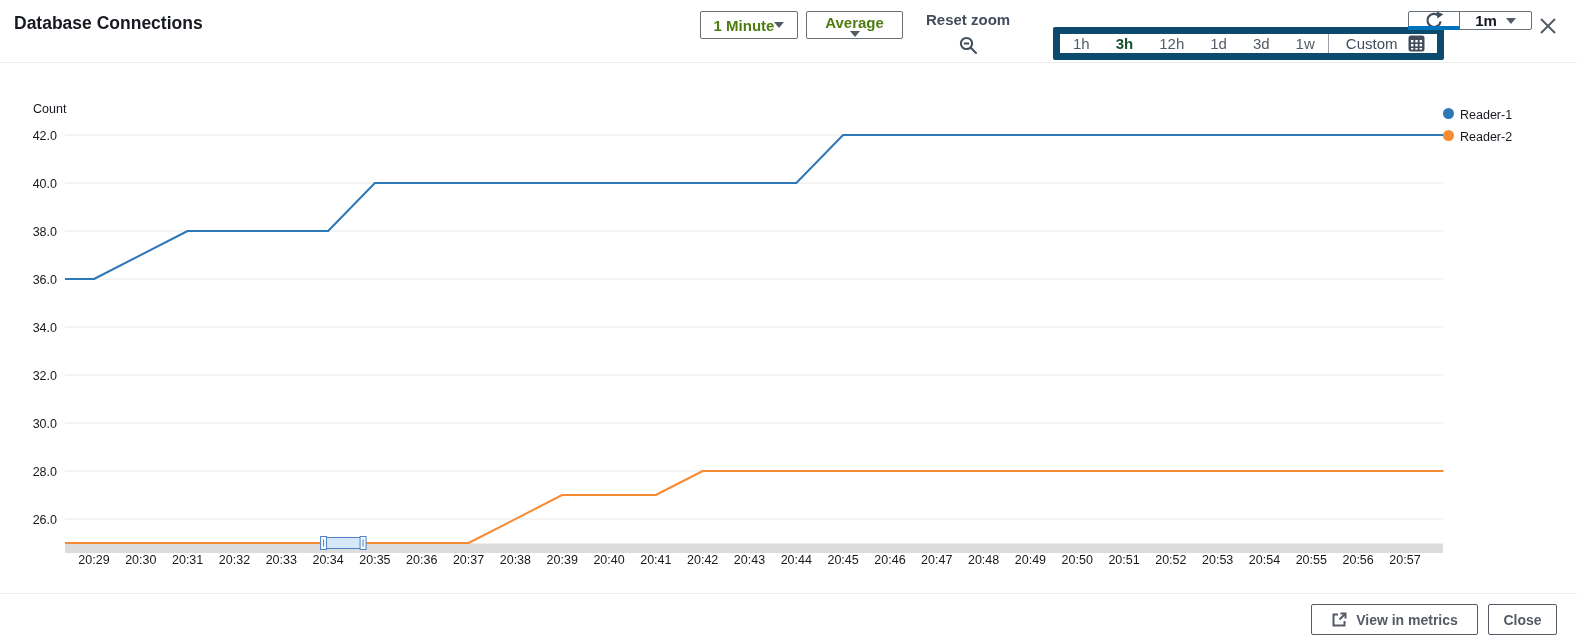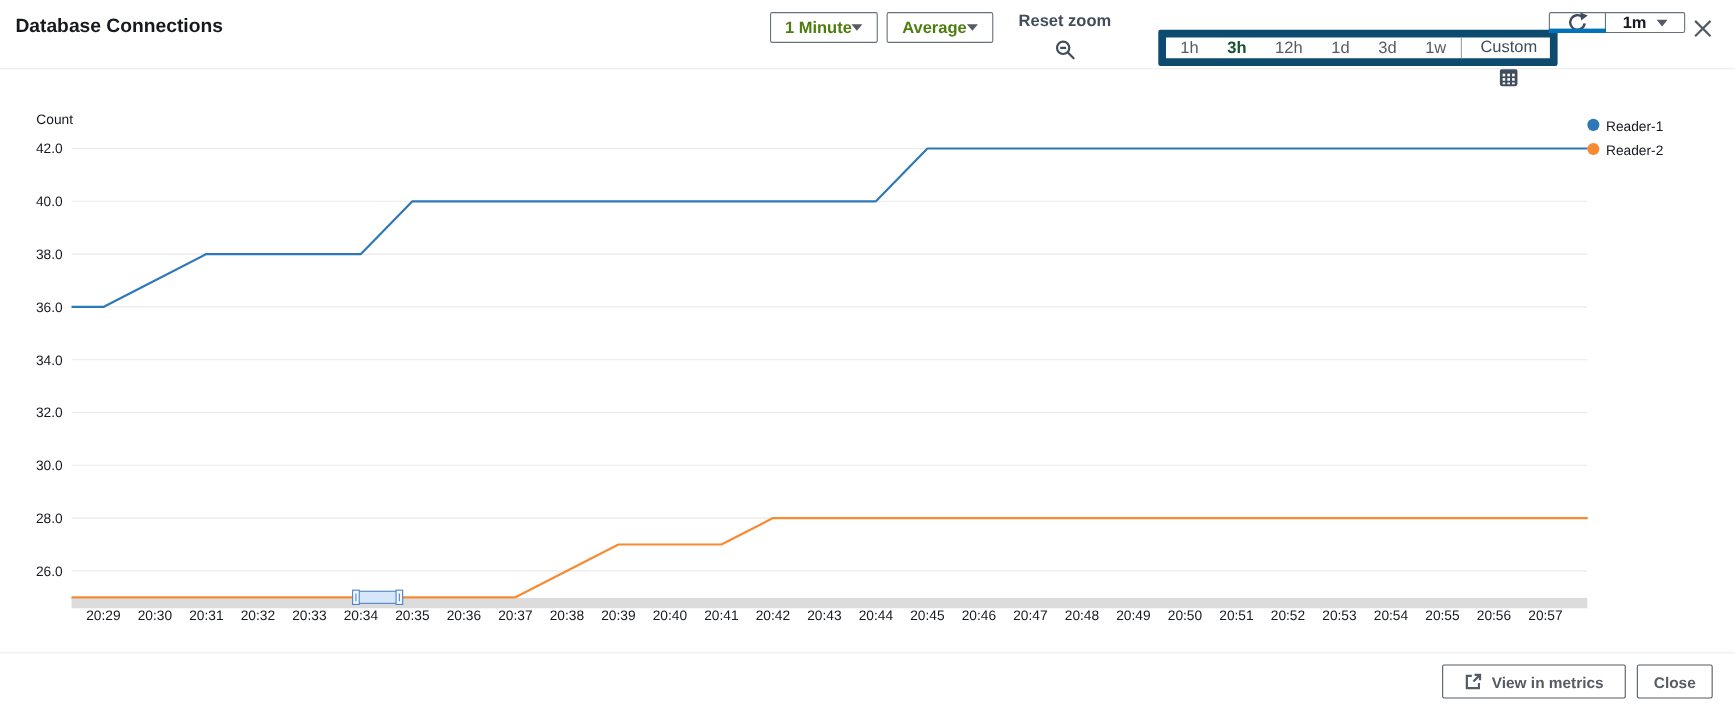--- a/index.html
+++ b/index.html
@@ -13,41 +13,41 @@
 
   
   #page-title{position:absolute;left:14px;top:13px;margin:0;font-size:17.5px;font-weight:700;color:#16191f;}
 
   .select-btn{
     position:absolute;top:11px;height:28px;box-sizing:border-box;background:#fff;
     border:1px solid #687078;border-radius:2px;display:flex;align-items:center;
     justify-content:center;gap:0;font-size:15px;font-weight:700;color:#4d7c0f;cursor:pointer;
   }
   #period-select{left:700px;width:98px;}
-  #stat-select{left:806px;width:97px;}
+  #stat-select{left:806px;width:97px;flex-direction:column;}
   .caret{width:0;height:0;border-left:5px solid transparent;border-right:5px solid transparent;border-top:6px solid #545b64;}
 
   #reset-zoom{
     position:absolute;left:926px;top:11px;height:32px;display:flex;align-items:center;gap:8px;
     font-size:15px;font-weight:700;color:#414d5c;cursor:pointer;background:none;border:none;padding:0;
     font-family:"Liberation Sans",sans-serif;
     flex-direction:column;
   }
 
   #range-group{
     position:absolute;left:1053px;top:27px;height:33px;box-sizing:border-box;background:#fff;
     border:7px solid #0c4a6e;border-radius:2px;display:flex;align-items:stretch;text-align:right;
   }
   .range-item{
     display:flex;align-items:center;padding:0 13px;font-size:15px;color:#545b64;cursor:pointer;
   }
   .range-item.selected{color:#14532d;font-weight:700;}
   #custom-section{
     display:flex;align-items:center;gap:11px;padding:0 12px 0 17px;cursor:pointer;
-    border-left:1px solid #99a0a7;font-size:15px;color:#414d5c;flex-direction:column;
+    border-left:1px solid #99a0a7;font-size:15px;color:#414d5c;
   }
 
   #refresh-group{
     position:absolute;left:1408px;top:11px;height:19px;box-sizing:border-box;background:#fff;
     border:1px solid #687078;border-radius:2px;display:flex;align-items:stretch;
   }
   #refresh-btn{
     width:50px;display:flex;align-items:center;justify-content:center;position:relative;
     border-right:1px solid #687078;cursor:pointer;
   }

